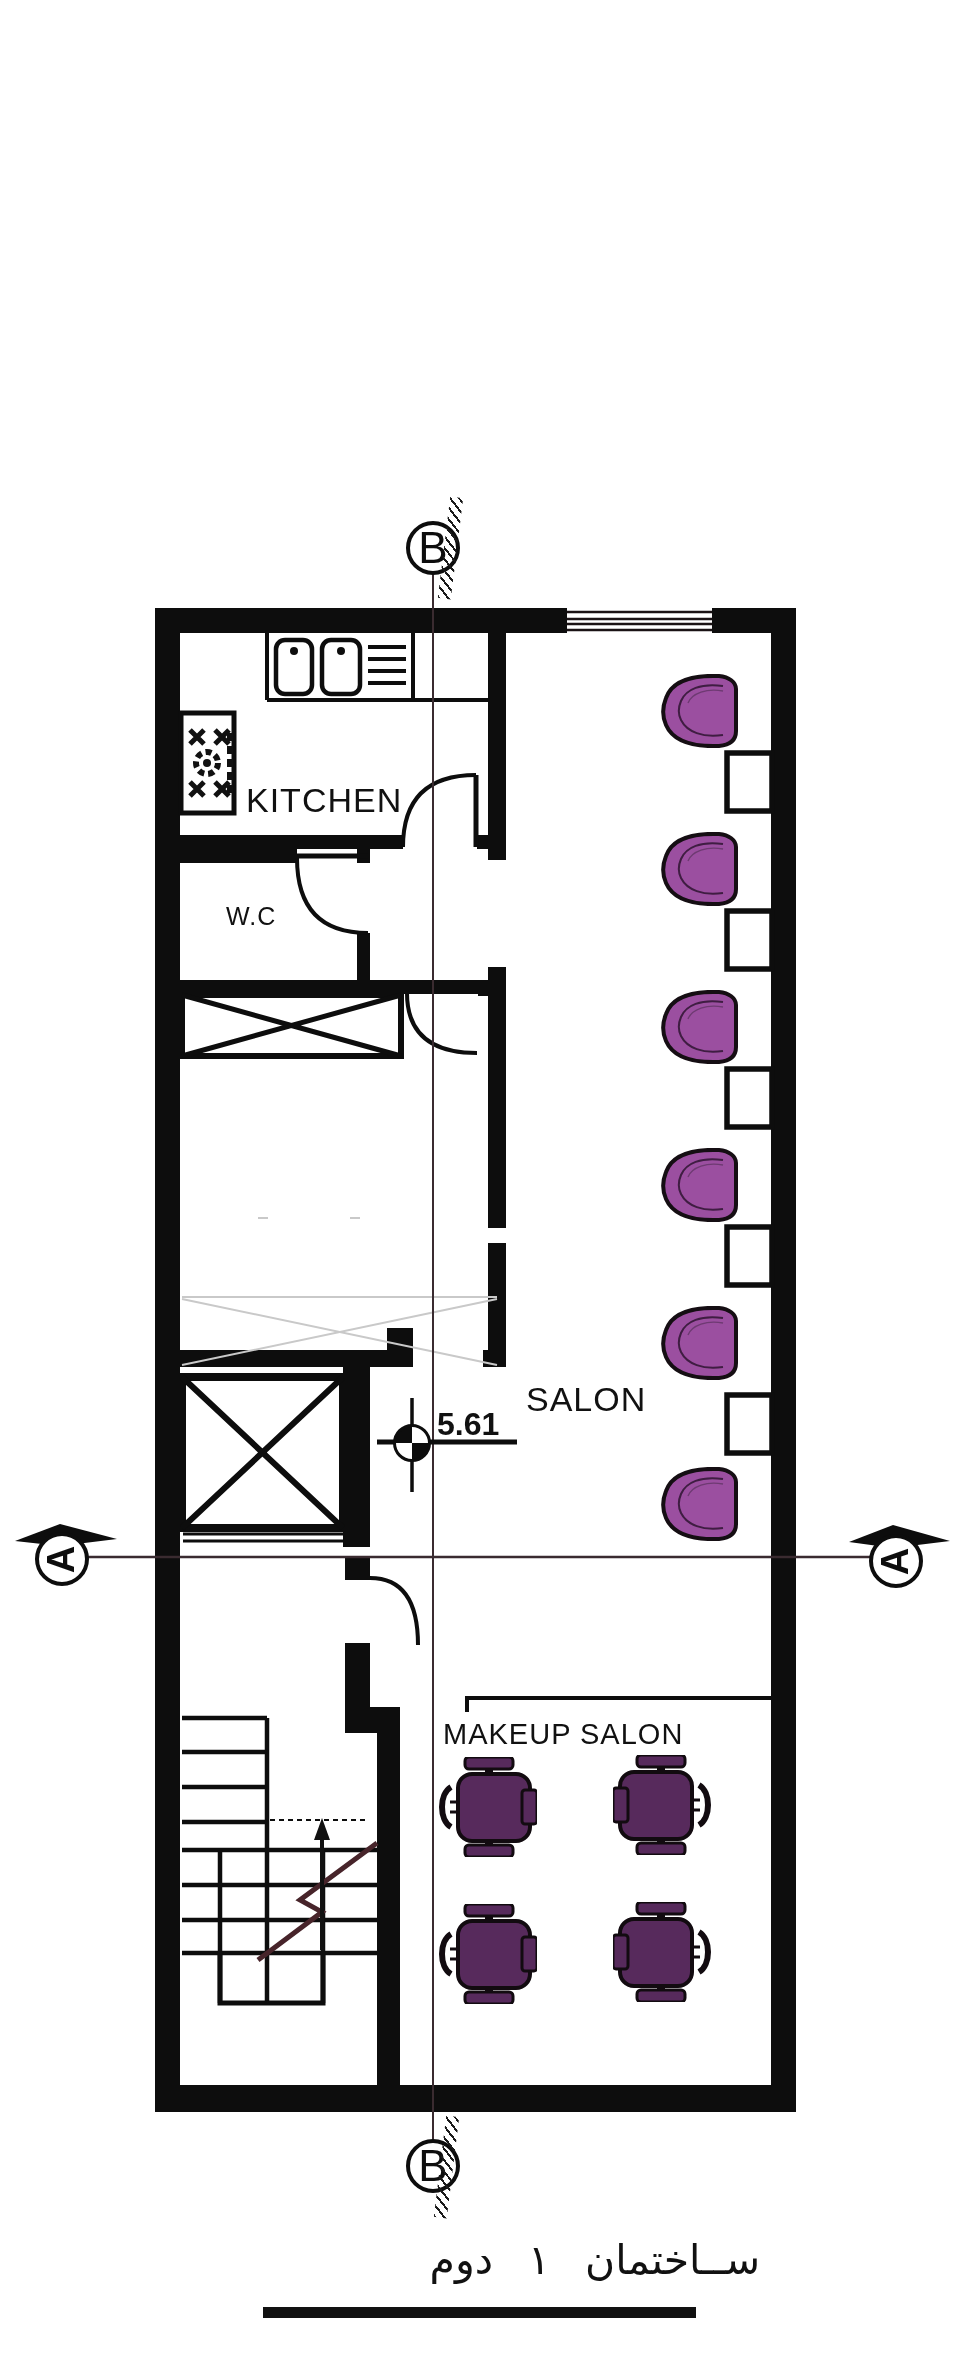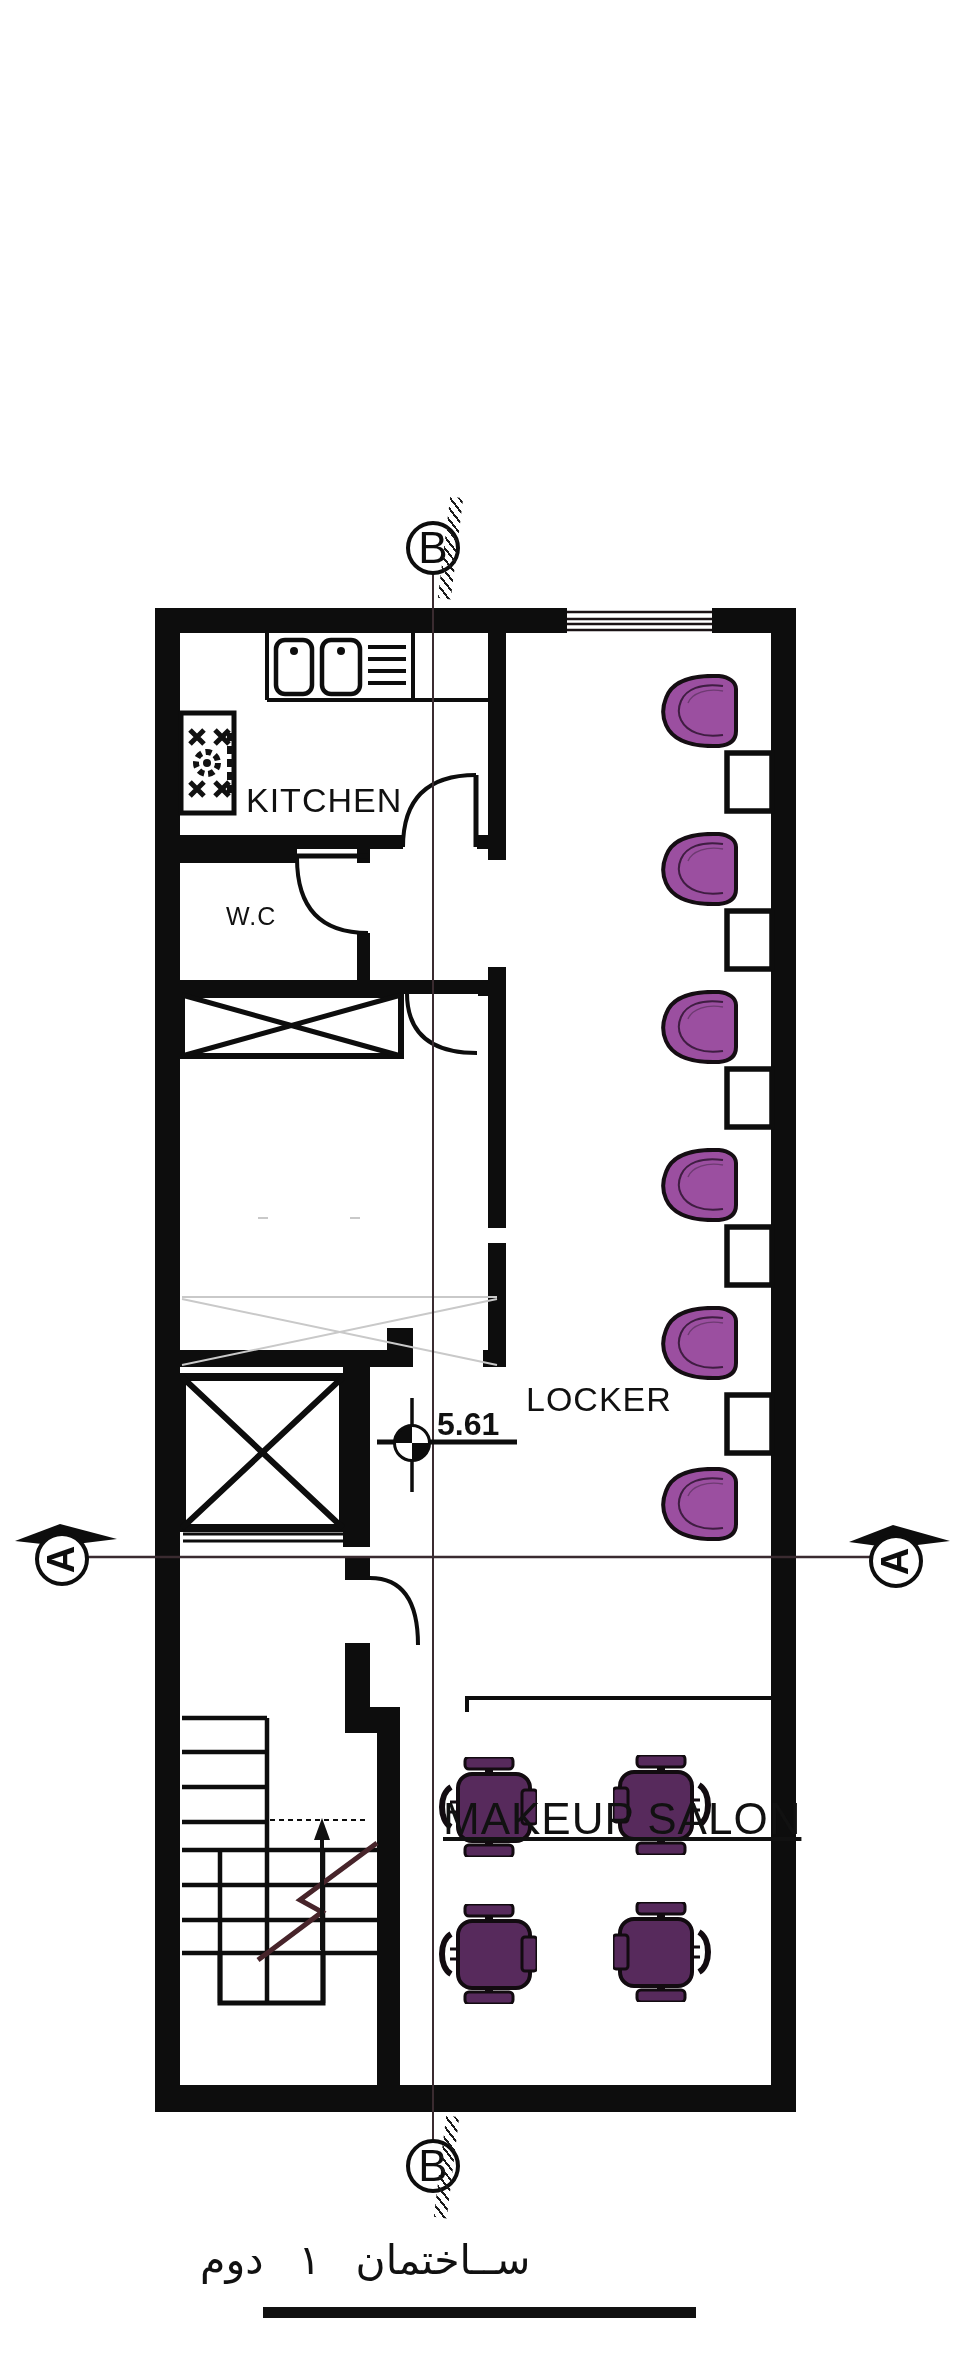--- a/index.html
+++ b/index.html
@@ -14,21 +14,21 @@
   .marker-circle{position:absolute;z-index:9;background:#fff;border:4px solid #0d0d0d;
        border-radius:50%;display:flex;align-items:center;justify-content:center;
        font-family:"Liberation Sans",sans-serif;color:#0d0d0d;}
   .rotA{transform:rotate(-90deg);font-weight:600;}
   #level-dot{position:absolute;z-index:9;width:32px;height:32px;border:3px solid #0d0d0d;border-radius:50%;
        background:conic-gradient(#fff 0deg 90deg,#0d0d0d 90deg 180deg,#fff 180deg 270deg,#0d0d0d 270deg 360deg);}
   .hatch{position:absolute;z-index:9;width:13px;height:102px;
        background:repeating-linear-gradient(45deg,#1a1a1a 0 2px,transparent 2px 7px);
        transform:rotate(7deg);}
   #win{position:absolute;z-index:3;background:#fff;}
-  #title-fa{position:absolute;z-index:8;width:560px;left:200px;top:2236px;text-align:left;
+  #title-fa{position:absolute;z-index:8;width:560px;left:200px;top:2236px;text-align:right;
        direction:rtl;font-family:"DejaVu Sans",sans-serif;font-size:41px;color:#111;word-spacing:22px;}
   #title-bar{position:absolute;z-index:8;left:263px;top:2307px;width:433px;height:11px;background:#111;}
 </style>
 </head>
 <body>
 
 <div id="stage">
 
   <div class="walls">
     <div class="wall" style="left:155px;top:608px;width:641px;height:25px;"></div>
@@ -217,22 +217,22 @@
     <path fill="#0d0d0d" d="M849,1542 L893,1525 L950,1541 L893,1548 Z"></path>
 
     <g stroke="#0d0d0d" fill="none">
       <path d="M412,1398 V1492" stroke-width="3.5"></path>
       <path d="M377,1442 H517" stroke-width="5"></path>
     </g>
   </svg>
 
   <div class="lbl" style="left:246px;top:752px;font-size:34px;margin-top:29px;">KITCHEN</div>
   <div class="lbl" style="left:226px;top:902px;font-size:25px;">W.C</div>
-  <div class="lbl" style="left:526px;top:1380px;font-size:34px;">LOCKER</div>
-  <div class="lbl" style="left:443px;top:1794px;font-size:44px;text-decoration:underline;">MAKEUP SALON</div>
+  <div class="lbl" style="left:526px;top:1380px;font-size:34px;">SALON</div>
+  <div class="lbl" style="left:443px;top:1718px;font-size:29px;">MAKEUP SALON</div>
   <div class="lbl" style="left:437px;top:1406px;font-size:32px;font-weight:bold;letter-spacing:0;">5.61</div>
 
   <div id="level-dot" style="left:393px;top:1424px;"></div>
 
   <div class="marker-circle" style="left:406px;top:521px;width:46px;height:46px;font-size:44px;">
     <span>B</span>
   </div>
   <div class="marker-circle" style="left:406px;top:2139px;width:46px;height:46px;font-size:44px;">
     <span>B</span>
   </div>

